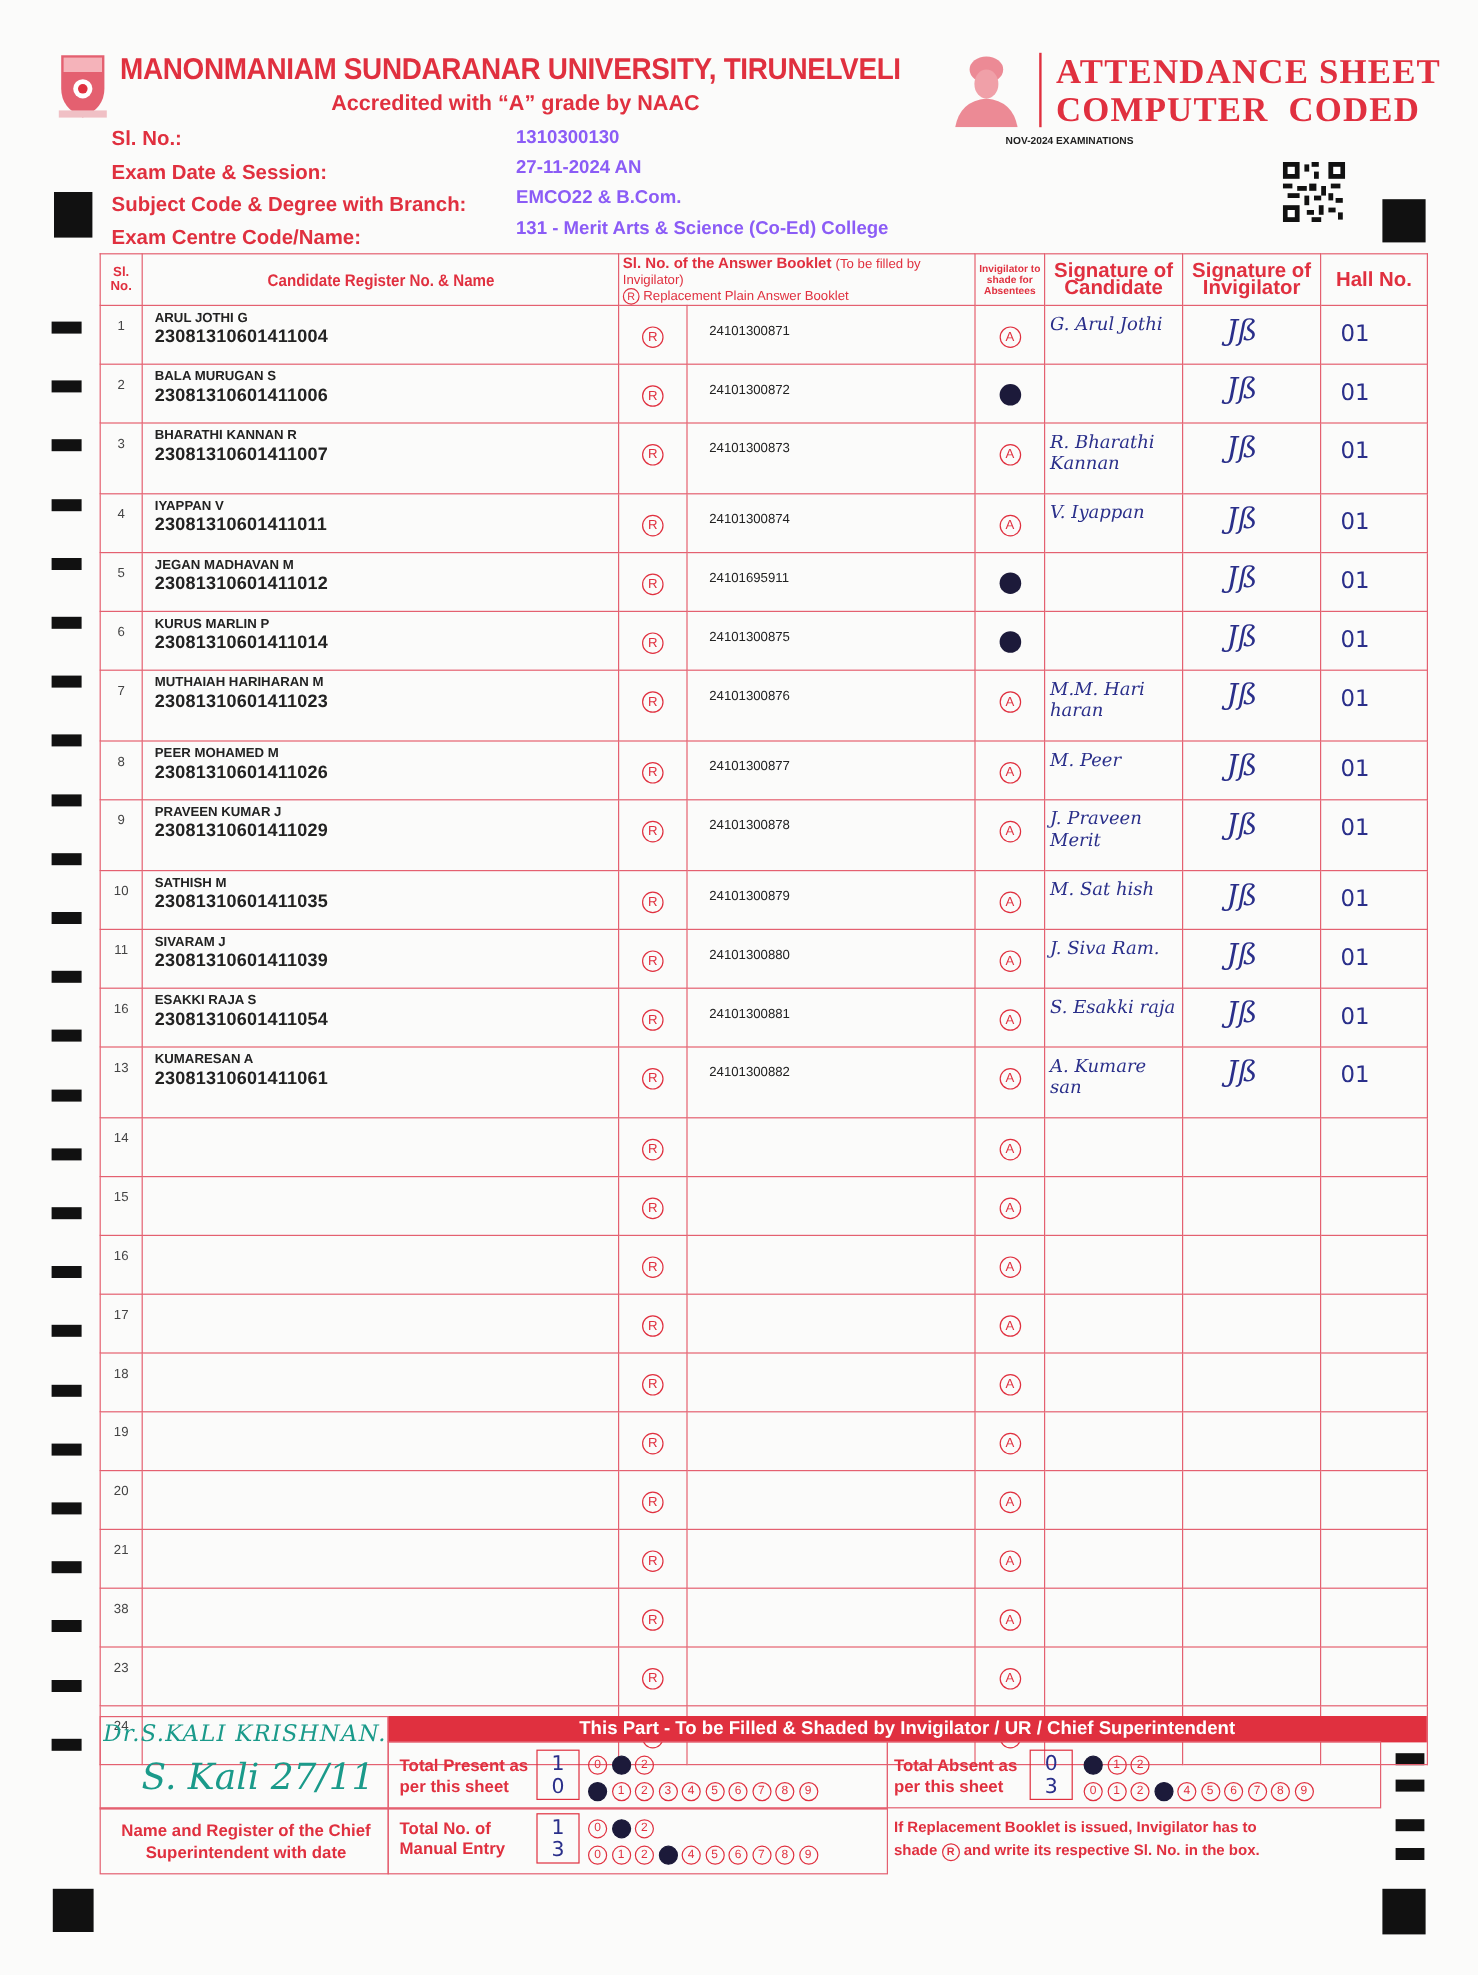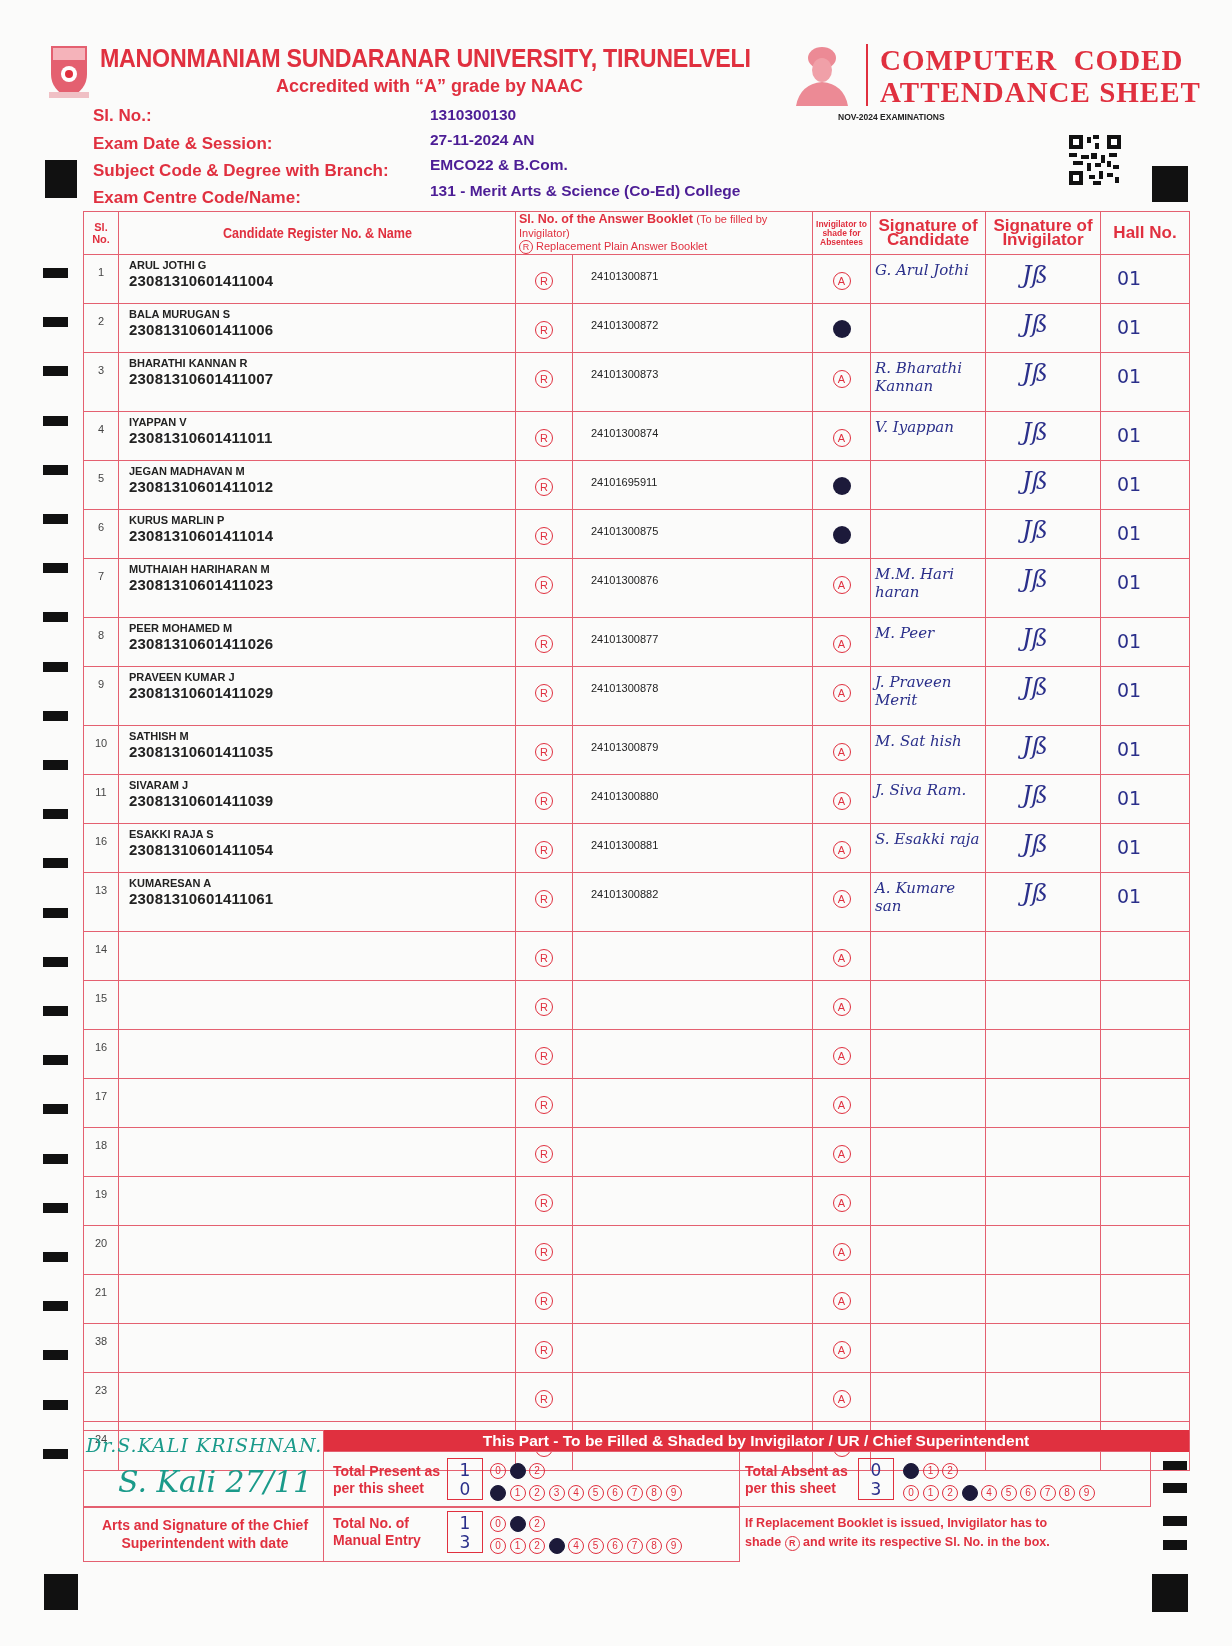--- a/index.html
+++ b/index.html
@@ -5,21 +5,21 @@
   * { box-sizing: border-box; margin: 0; padding: 0; }
   body { width: 1232px; height: 1646px; background: #fbfbfa; position: relative; overflow: hidden;
          font-family: "Liberation Sans", sans-serif; color: #e0303f; }
   .abs { position: absolute; }
   .red { color: #e0303f; }
   .mark { position: absolute; background: #111; }
   .logo { left: 47px; top: 44px; width: 44px; height: 56px; }
   .uni-title { left: 100px; top: 44px; font-size: 25px; font-weight: bold; letter-spacing: -0.3px; transform: scaleX(0.93); transform-origin: left; white-space: nowrap; }
   .accr { left: 276px; top: 76px; font-size: 18px; font-weight: bold; }
   .meta-label { left: 93px; font-size: 17px; font-weight: bold; }
-  .meta-val { left: 430px; font-size: 15.5px; font-weight: bold; color: #4c1d95; }
+  .meta-val { left: 430px; font-size: 15.5px; font-weight: bold; color: #8b5cf6; }
   .portrait { left: 792px; top: 44px; width: 60px; height: 62px; }
   .vline { left: 866px; top: 44px; width: 2px; height: 62px; background: #e0303f; }
   .cc-title { left: 880px; top: 44px; font-family: "Liberation Serif", serif; font-weight: bold; font-size: 29px; line-height: 32px; letter-spacing: 1px; white-space: nowrap; }
   .nov { left: 816px; top: 112px; font-size: 8.5px; font-weight: bold; color: #222; padding-left: 22px; }
   .qr { left: 1069px; top: 135px; width: 52px; height: 50px; }
 
   table.grid { position: absolute; left: 83px; top: 211px; width: 1106px; border-collapse: collapse; table-layout: fixed; }
   table.grid td, table.grid th { border: 1.3px solid #e46070; }
   table.grid th { height: 37px; font-weight: bold; color: #e0303f; vertical-align: middle; }
   table.grid td { height: 49px; vertical-align: top; position: relative; }
@@ -111,22 +111,22 @@
 <div class="abs meta-label red" style="top:188px">Exam Centre Code/Name:</div>
 <div class="abs meta-val" style="top:182px">131 - Merit Arts &amp; Science (Co-Ed) College</div>
 
 <svg class="abs portrait" viewBox="0 0 60 62">
   <ellipse cx="30" cy="14" rx="14" ry="11" fill="#ec8a95"></ellipse>
   <ellipse cx="30" cy="26" rx="10" ry="12" fill="#f0a0a8"></ellipse>
   <path d="M4 62 Q8 40 30 38 Q52 40 56 62 Z" fill="#ec8a95"></path>
 </svg>
 <div class="abs vline"></div>
 <div class="abs cc-title red">
+  <div>ATTENDANCE SHEET</div>
   <div style="white-space:pre">COMPUTER  CODED</div>
-  <div>ATTENDANCE SHEET</div>
 </div>
 <div class="abs nov">NOV-2024 EXAMINATIONS</div>
 <svg class="abs qr" viewBox="0 0 26 25">
   <rect x="0" y="0" width="7" height="7" fill="#111"></rect>
     <rect x="2" y="2" width="3" height="3" fill="#fff"></rect>
   <rect x="19" y="0" width="7" height="7" fill="#111"></rect>
     <rect x="21" y="2" width="3" height="3" fill="#fff"></rect>
   <rect x="0" y="18" width="7" height="7" fill="#111"></rect>
     <rect x="2" y="20" width="3" height="3" fill="#fff"></rect>
   <rect x="9" y="1" width="2" height="3" fill="#111"></rect>
@@ -491,21 +491,21 @@
 </table>
 
 <div class="band">This Part - To be Filled &amp; Shaded by Invigilator / UR / Chief Superintendent</div>
 <div class="bottom-box" style="left:83px;top:1430px;width:241px;height:132px;"></div>
 <div class="bottom-box" style="left:323px;top:1451px;width:417px;height:111px;"></div>
 <div class="bottom-box" style="left:739px;top:1451px;width:412px;height:56px;"></div>
 <div class="bottom-box" style="left:83px;top:1506px;width:657px;height:0;"></div>
 
 <div class="abs chief-name">Dr.S.KALI KRISHNAN.</div>
 <div class="abs chief-sig">S. Kali 27/11</div>
-<div class="abs chief-lbl">Arts and Signature of the Chief Superintendent with date</div>
+<div class="abs chief-lbl">Name and Register of the Chief Superintendent with date</div>
 
 <div class="abs lbl" style="left:333px;top:1463px;width:110px;">Total Present as per this sheet</div>
 <div class="digitbox" style="left:447px;top:1458px;">
     <div>1</div>
     <div>0</div>
   </div>
 <div class="brow" style="left:490px;top:1460px;"><span>0</span><span class="on">1</span><span>2</span></div>
 <div class="brow" style="left:490px;top:1482px;"><span class="on">0</span><span>1</span><span>2</span><span>3</span><span>4</span><span>5</span><span>6</span><span>7</span><span>8</span><span>9</span></div>
 
 <div class="abs lbl" style="left:745px;top:1463px;width:110px;">Total Absent as per this sheet</div>

